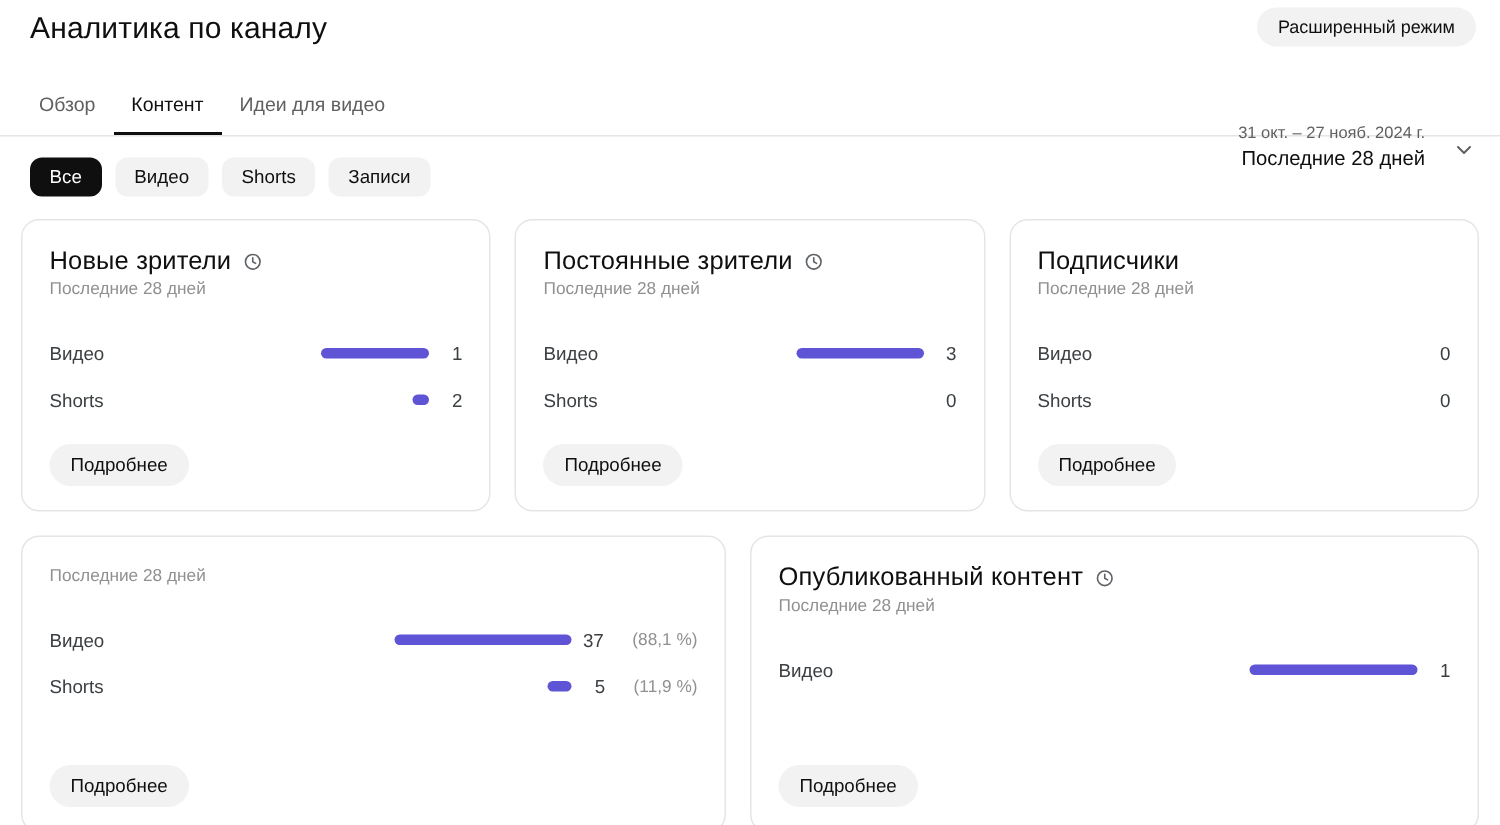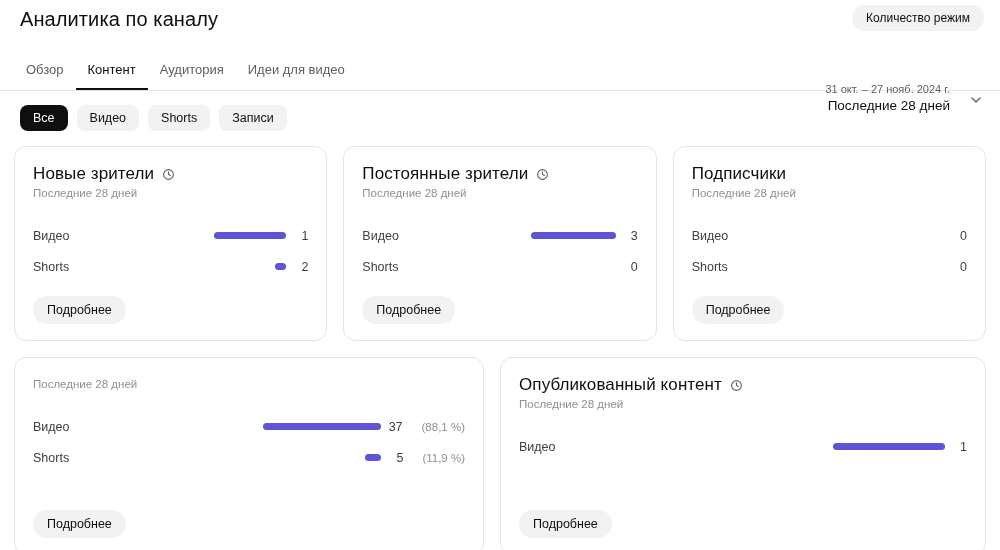--- a/index.html
+++ b/index.html
@@ -225,38 +225,37 @@
 
   .card-body-single .metric-rows { margin-top: 21px; }
 </style>
 </head>
 <body>
 
 <div class="page-header">
 
   <div class="page-title">Аналитика по каналу</div>
 
-  <button class="advanced-mode-btn">Количество режим</button>
+  <button class="advanced-mode-btn">Расширенный режим</button>
 
   <div class="date-range-selector">
     <span class="date-range-text">
       <span class="date-range-dates">31 окт. – 27 нояб. 2024 г.</span>
       <span class="date-range-label">Последние 28 дней</span>
     </span>
     <span class="chevron-down-icon">
       <svg width="16" height="16" viewBox="0 0 24 24" fill="none" stroke="#606060" stroke-width="2" stroke-linecap="round" stroke-linejoin="round">
           <polyline points="6 9 12 15 18 9"></polyline>
         </svg>
     </span>
   </div>
 
   <div class="tabs">
     <button class="tab">Обзор</button>
     <button class="tab active">Контент</button>
-    <button class="tab">Аудитория</button>
     <button class="tab">Идеи для видео</button>
   </div>
 </div>
 
 <div class="filter-chips">
   <button class="chip active">Все</button>
   <button class="chip">Видео</button>
   <button class="chip">Shorts</button>
   <button class="chip">Записи</button>
 </div>

